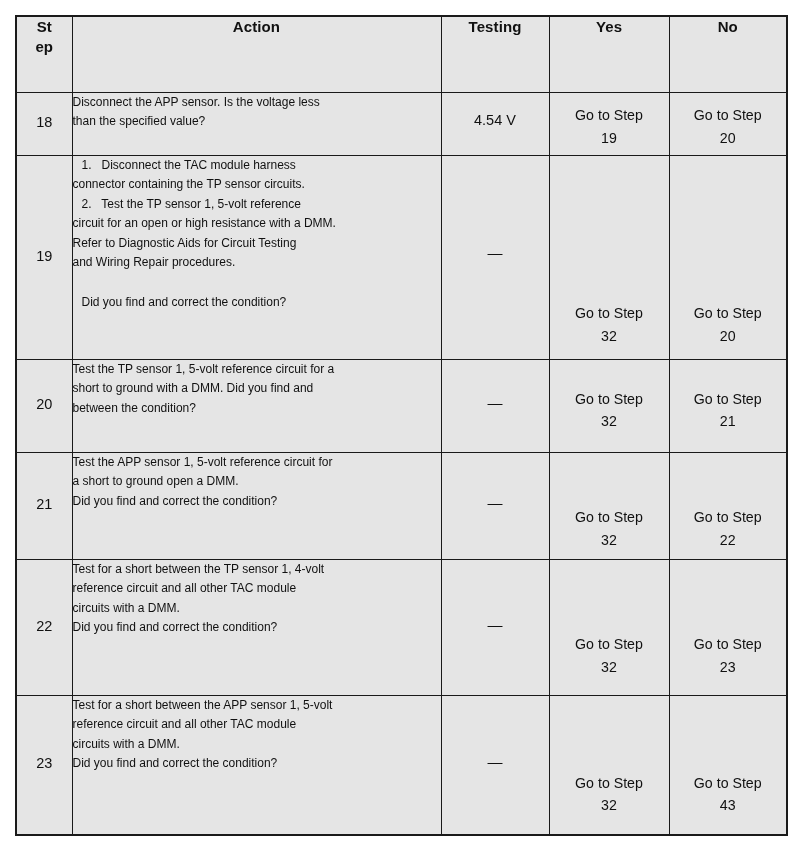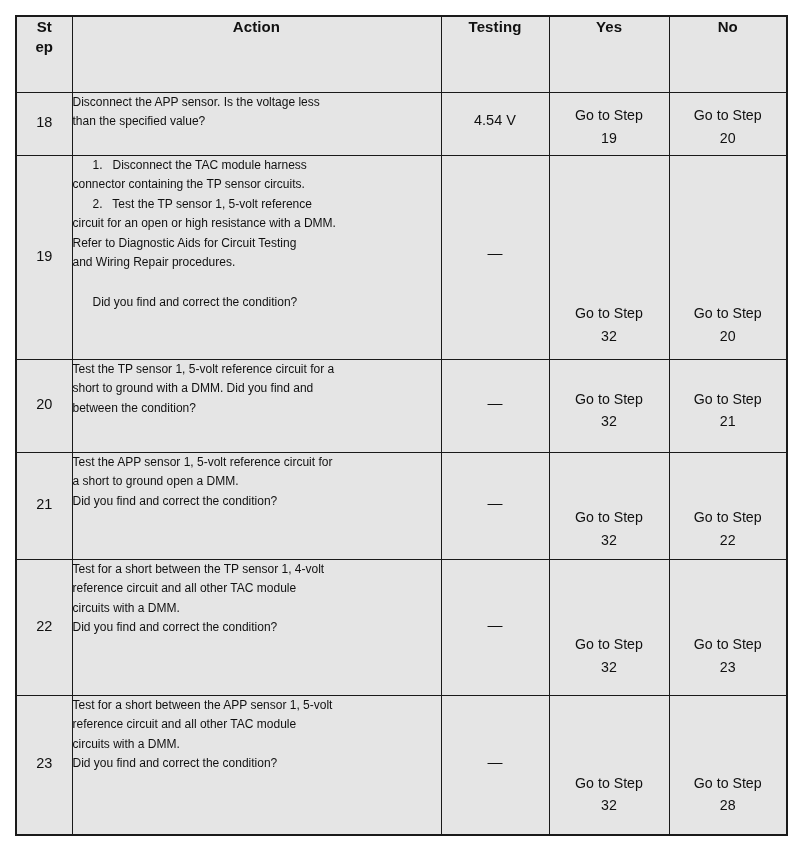--- a/index.html
+++ b/index.html
@@ -82,21 +82,21 @@
     margin-left: 19px;
   }
   .float-txt {
     position: absolute;
     left: 0;
     right: 0;
     text-align: center;
   }
 
   .action-line { white-space: pre-wrap; }
-  .action-line.indent { padding-left: 20px; }
+  .action-line.indent { padding-left: 9px; }
   .action-gap { height: 20px; }
 
   .dash {
     font-size: 15px;
     line-height: 1;
   }
 
   td.cell-step, td.cell-values, td.cell-branch { position: relative; }
 </style>
 </head>
@@ -279,19 +279,19 @@
           </td>
           <td class="cell-branch">
             <div class="float-txt" style="top: 55%;">
               <div>Go to Step</div>
               <div>32</div>
             </div>
           </td>
           <td class="cell-branch">
             <div class="float-txt" style="top: 55%;">
               <div>Go to Step</div>
-              <div>28</div>
+              <div>43</div>
             </div>
           </td>
         </tr>
       </tbody>
   </table>
 </div>
 
 </body></html>

